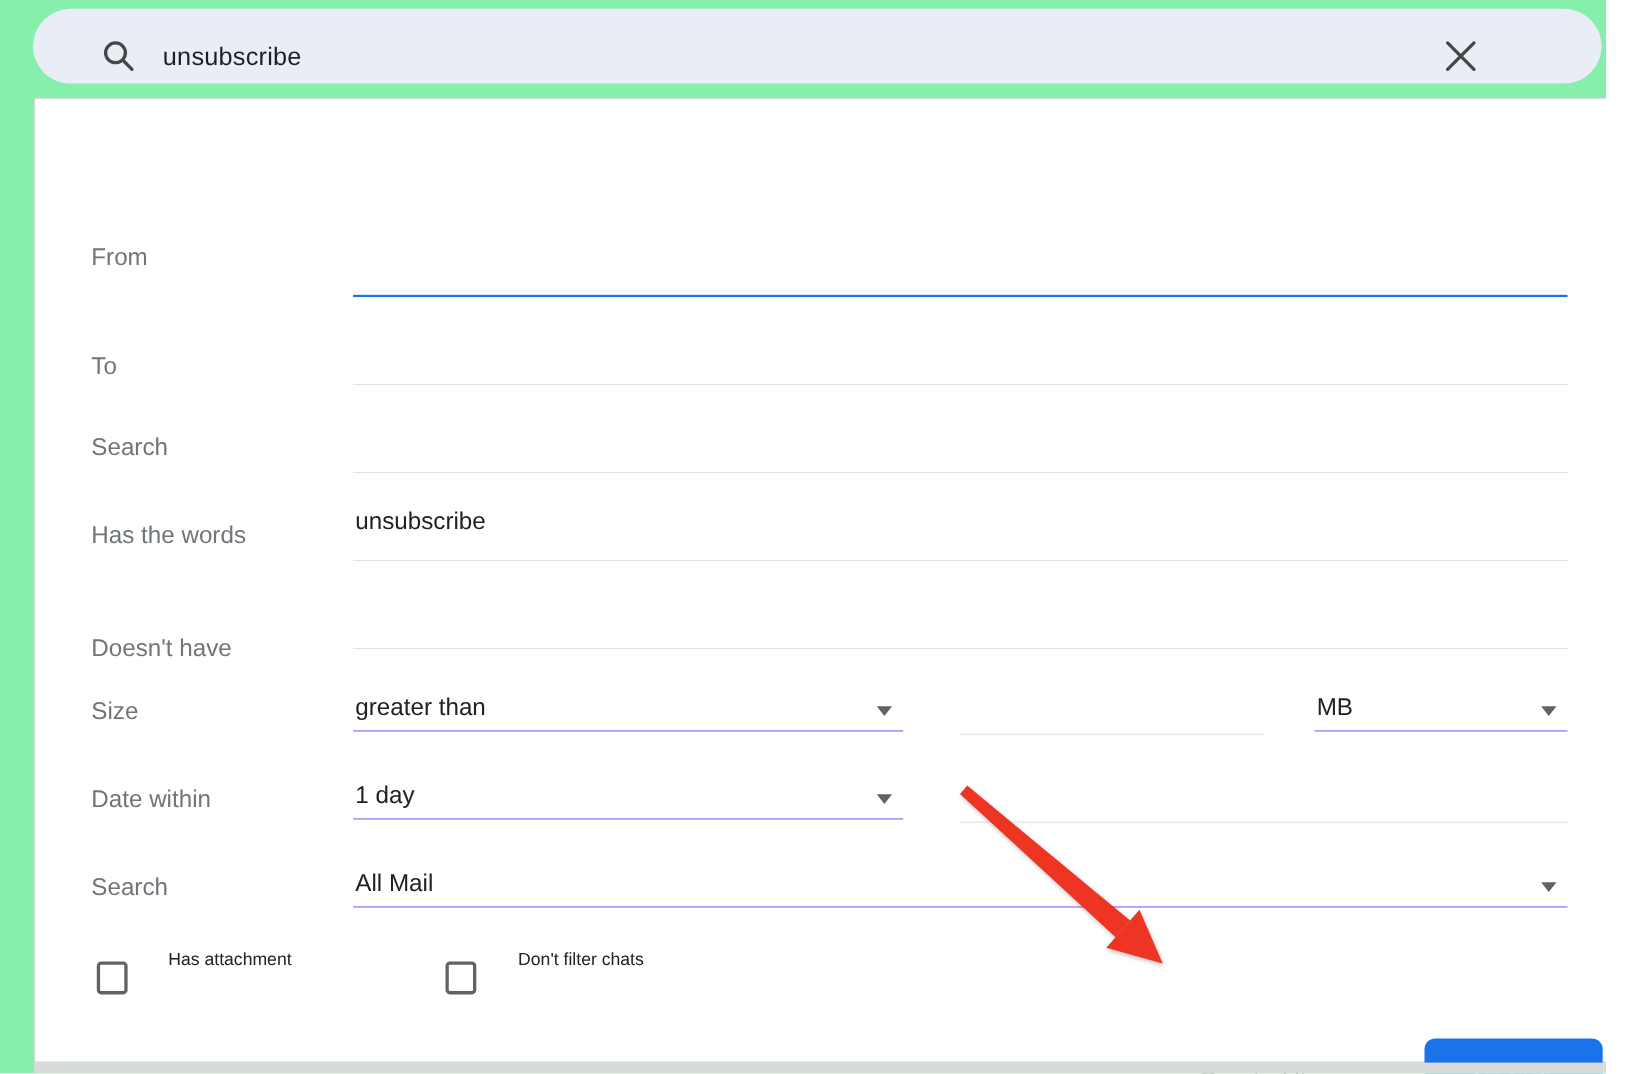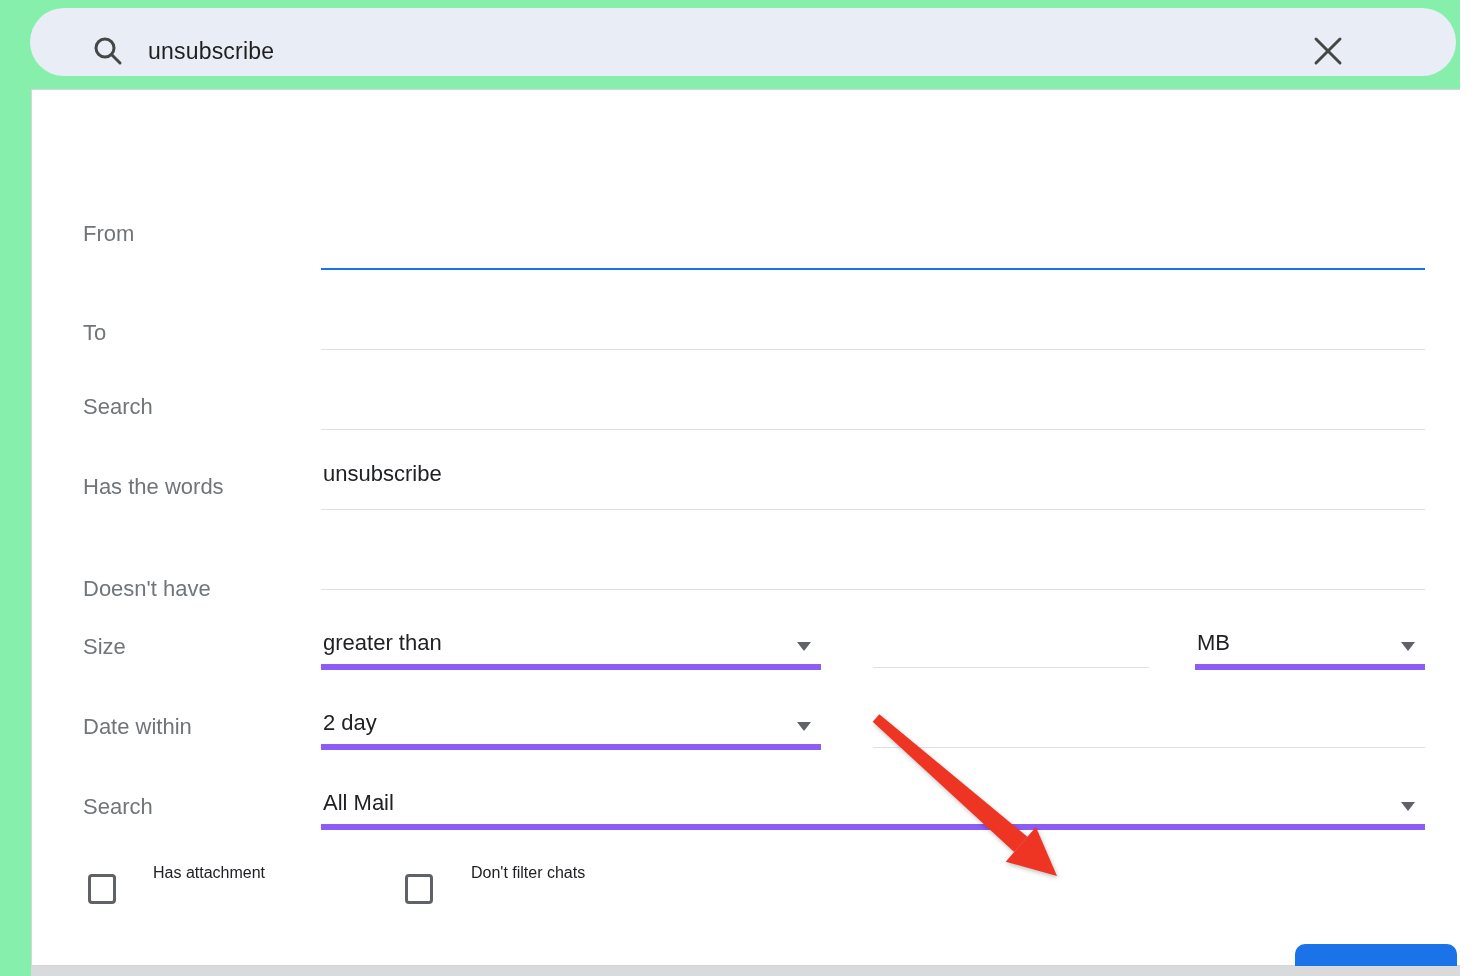--- a/index.html
+++ b/index.html
@@ -17,21 +17,21 @@
   
   .panel{position:absolute;left:31px;top:89px;width:1439px;height:877px;
     background:#ffffff;border:1px solid #d5d6d8;box-sizing:border-box;}
   .bottom-strip{position:absolute;left:31px;top:966px;width:1449px;height:10px;background:#d9dadc;}
 
   .flabel{position:absolute;left:51px;font-size:22px;color:#70757a;line-height:30px;}
   .uinput{position:absolute;background:transparent;border:none;outline:none;
     border-bottom:1px solid #e0e0e0;font-family:"Liberation Sans","DejaVu Sans",sans-serif;
     font-size:22px;color:#202124;padding:0 2px 6px 2px;box-sizing:border-box;}
   .uinput.focused{border-bottom:2px solid #1a73e8;}
-  .selectbox{position:absolute;border-bottom:6px solid #8b5cf6;box-sizing:border-box;
+  .selectbox{position:absolute;border-bottom:1px solid #8b5cf6;box-sizing:border-box;
     font-size:22px;color:#202124;padding:0 2px 8px 2px;cursor:pointer;}
   .caret{position:absolute;right:10px;top:12px;width:0;height:0;
     border-left:7px solid transparent;border-right:7px solid transparent;
     border-top:9px solid #5f6368;}
 
   .checkbox{position:absolute;width:22px;height:24px;border:3px solid #5f6368;
     border-radius:4px;cursor:pointer;}
   .cblabel{position:absolute;font-size:16px;color:#202124;line-height:30px;cursor:pointer;}
 
   .create-filter-btn{position:absolute;left:1022px;top:869px;width:190px;height:44px;
@@ -91,21 +91,21 @@
       <span class="caret"></span>
     </div>
     <input class="uinput" style="left: 841px; top: 514px; width: 276px; height: 64px;" value="">
     <div class="selectbox" style="left:1163px;top:540px;width:230px;">
       <span>MB</span>
       <span class="caret"></span>
     </div>
 
     <div class="flabel" style="top:622px;">Date within</div>
     <div class="selectbox" style="left:289px;top:620px;width:500px;">
-      <span>2 day</span>
+      <span>1 day</span>
       <span class="caret"></span>
     </div>
     <input class="uinput" style="left: 841px; top: 594px; width: 552px; height: 64px;" value="">
     <div class="selectbox" style="left:841px;top:620px;width:552px;border-bottom:none;">
       
     </div>
 
     <div class="flabel" style="top:702px;">Search</div>
     <div class="selectbox" style="left:289px;top:700px;width:1104px;">
       <span>All Mail</span>

